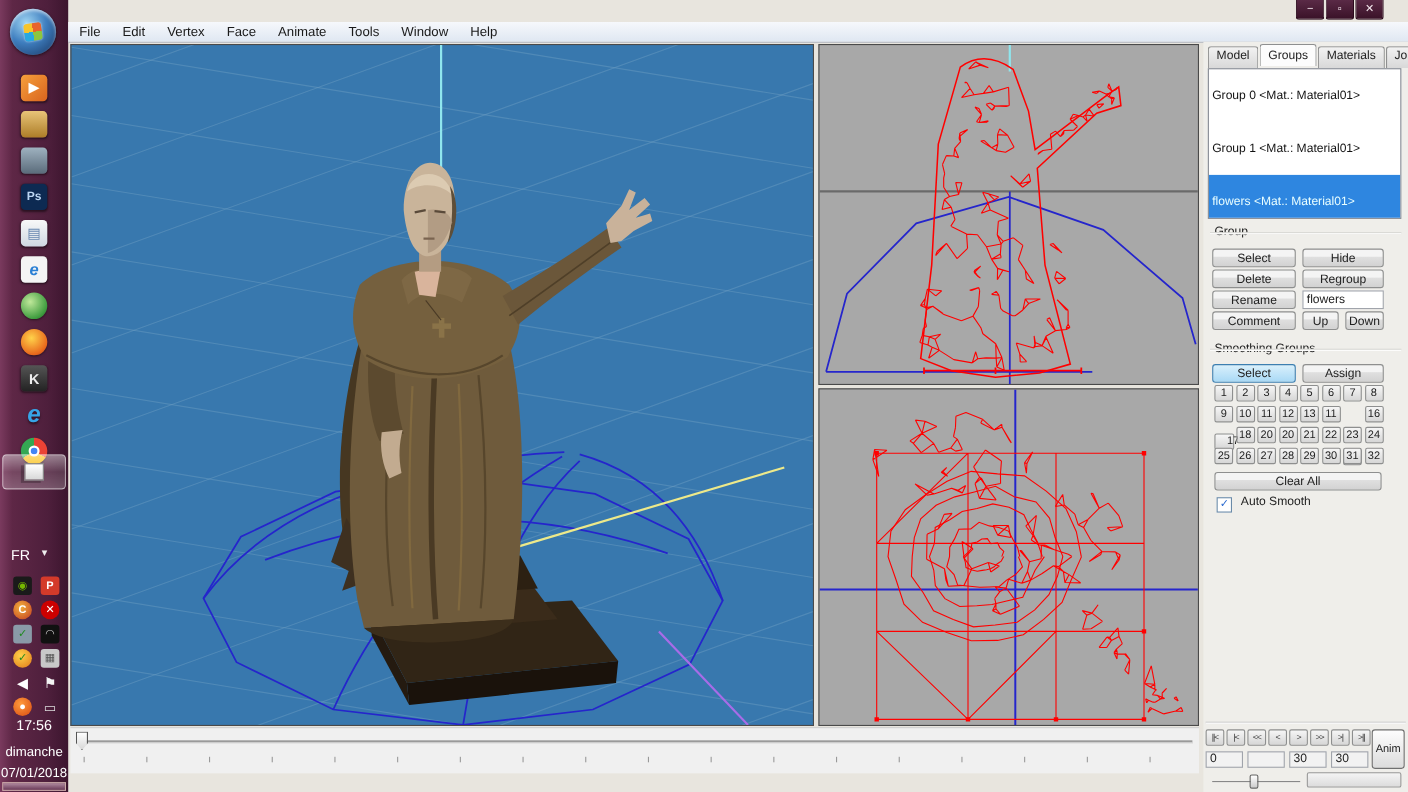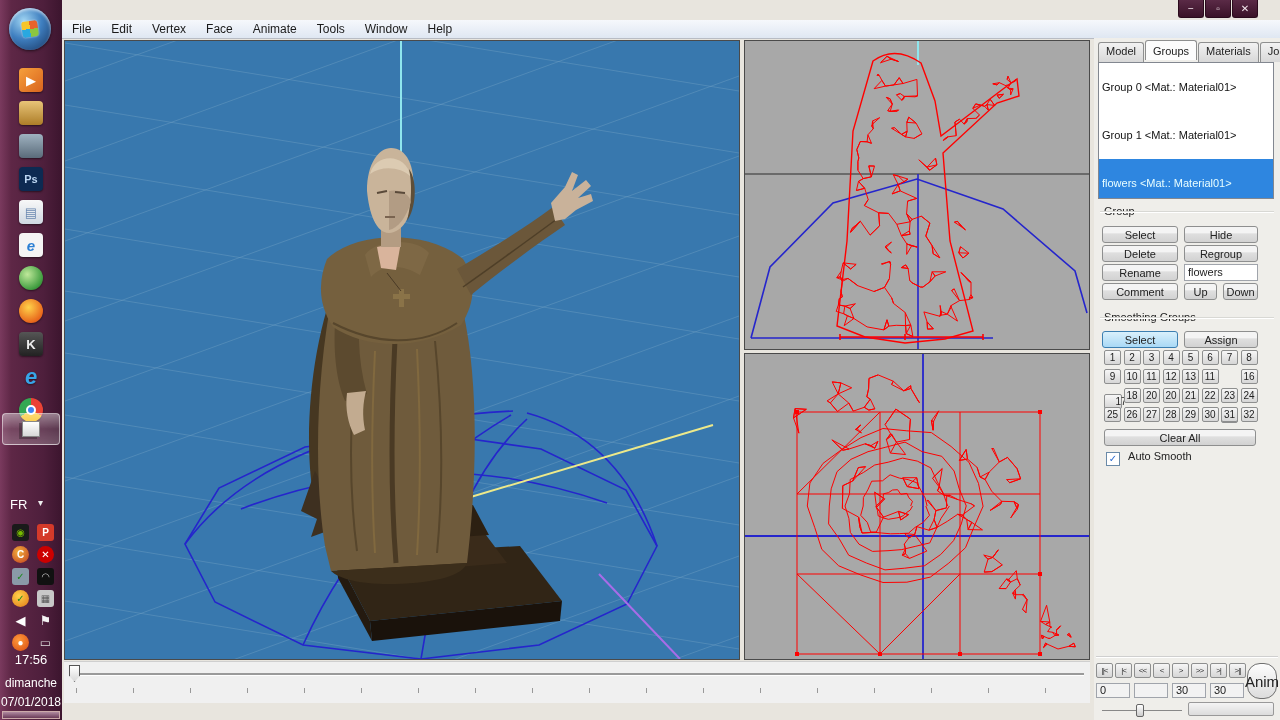--- a/index.html
+++ b/index.html
@@ -99,22 +99,22 @@
     box-sizing:border-box;padding:1px 3px;}
   .numbtn{position:absolute;width:17px;height:15px;border:1px solid #8e8f8f;border-radius:2px;
     background:linear-gradient(180deg,#f6f6f6,#d6d6d6);font-size:10px;display:flex;align-items:center;justify-content:center;box-sizing:border-box;}
   #autosmooth-box{width:12px;height:12px;border:1px solid #6a8aa8;background:#fff;display:inline-flex;
     align-items:center;justify-content:center;color:#2a6ad0;font-size:10px;font-weight:bold;vertical-align:-2px;}
   .tseek{position:absolute;width:17px;height:15px;border:1px solid #8e8f8f;border-radius:2px;
     background:linear-gradient(180deg,#f6f6f6,#d6d6d6);font-size:8px;letter-spacing:-1px;
     display:flex;align-items:center;justify-content:center;box-sizing:border-box;color:#333;}
   .ffield{position:absolute;width:34px;height:15px;border:1px solid #a0a4ab;background:#f2f2f2;
     font-size:11px;padding:0 3px;box-sizing:border-box;}
-  #anim-btn{left:153px;top:625px;width:28px;height:34px;border:1px solid #707070;border-radius:13px;
-    background:linear-gradient(180deg,#fdfdfd,#dcdcdc);display:flex;align-items:center;justify-content:center;font-size:15px;}
+  #anim-btn{left:153px;top:625px;width:28px;height:34px;border:1px solid #707070;border-radius:3px;
+    background:linear-gradient(180deg,#fdfdfd,#dcdcdc);display:flex;align-items:center;justify-content:center;font-size:10px;}
 
   
   #timeline{left:64px;top:661px;width:1026px;height:41px;background:#F0F0F0;border-top:1px solid #cfcfcf;}
   #tl-track{left:8px;top:11px;width:1012px;height:2px;background:#9a9a9a;border-bottom:1px solid #fff;}
   #tl-thumb{left:5px;top:3px;width:11px;height:17px;background:linear-gradient(180deg,#fff,#d8d8d8);
     border:1px solid #555;box-sizing:border-box;
     clip-path:polygon(0 0,100% 0,100% 62%,50% 100%,0 62%);}
   .tick{position:absolute;top:26px;width:1px;height:5px;background:#999;}
   #statusbar{left:62px;top:702px;width:1028px;height:18px;background:linear-gradient(180deg,#ffffff,#f2f2f2);
     border-top:1px solid #d0d0d0;display:flex;align-items:center;}

